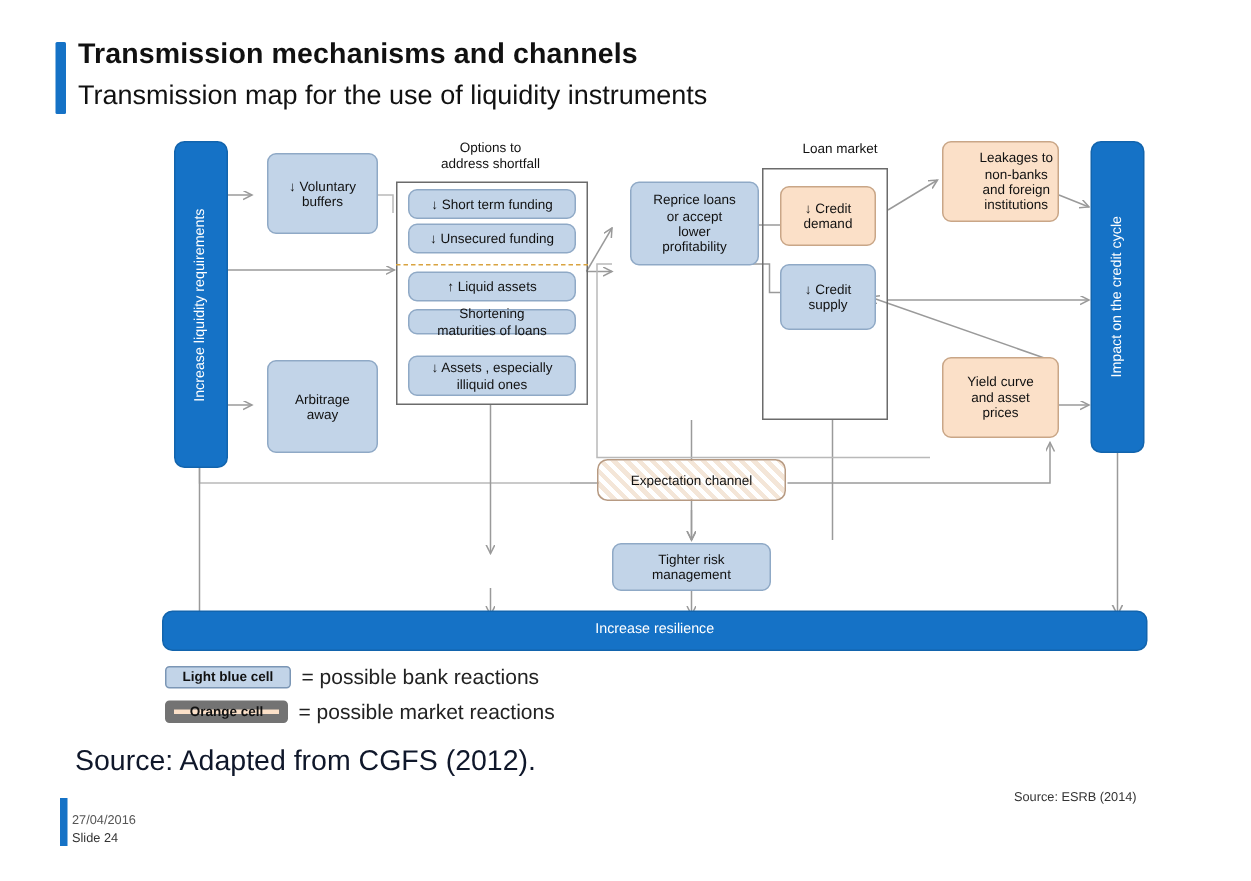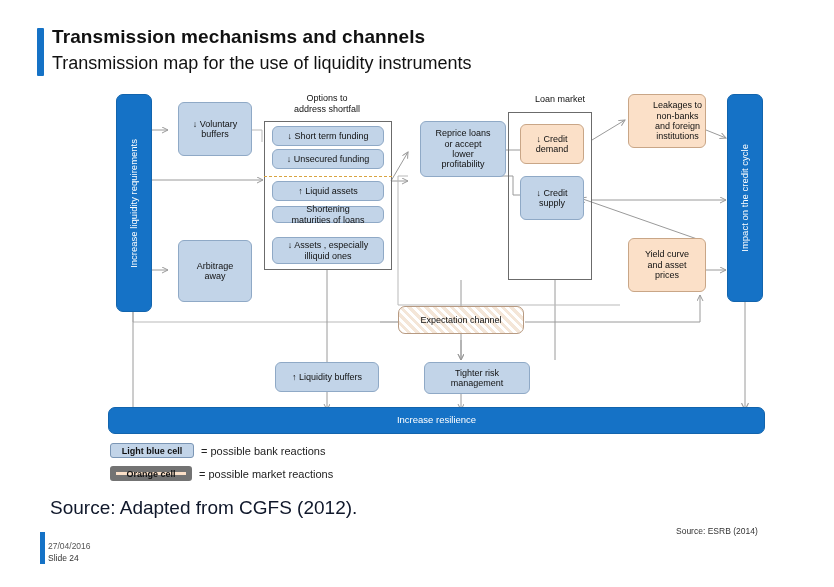--- a/index.html
+++ b/index.html
@@ -38,21 +38,21 @@
     border:1px solid #b79a82;border-radius:7px;font-size:9px;color:#111;}
   .dash-div{position:absolute;border-top:1px dashed #d9a441;}
 
   
   #legend{position:absolute;left:0;top:438px;width:834px;height:48px;font-size:9px;}
   .legend-row{position:absolute;display:flex;align-items:center;gap:7px;}
   .legend-chip{box-sizing:border-box;display:flex;align-items:center;
     justify-content:center;height:15px;font-size:9px;border-radius:3px;color:#111;font-weight:bold;}
   .chip-blue{width:84px;background:#c2d4e8;border:1px solid #7b96b5;}
   .chip-orange{width:82px;background:#fbe0c8;border:6px solid #737373;}
-  .legend-text{color:#222;font-size:11px;white-space:nowrap;}
+  .legend-text{color:#222;font-size:14px;white-space:nowrap;}
 
   
   #source-note{position:absolute;left:50px;top:497px;font-size:19px;color:#0f172a;}
   #esrb-note{position:absolute;left:676px;top:526px;font-size:8.5px;color:#333;}
   #foot-accent{position:absolute;left:40px;top:532px;width:5px;height:32px;
     background:#1572c6;}
   #foot-date{position:absolute;left:48px;top:541px;font-size:8.5px;color:#555;}
   #foot-slide{position:absolute;left:48px;top:553px;font-size:8.5px;color:#333;}
 </style>
 </head>
@@ -167,22 +167,21 @@
 non-banks
 and foreign
 institutions</div>
 
   <div class="node orange-cell" style="left:628px;top:158px;width:78px;height:54px;white-space:pre;">Yield curve
 and asset
 prices</div>
 
   <div class="node hatch" style="left:398px;top:226px;width:126px;height:28px;">Expectation channel</div>
 
-  <div class="node blue-cell" style="left:275px;top:282px;width:104px;height:30px;">↑ Liquidity buffers</div>
-  <div class="node blue-cell" style="left:424px;top:282px;width:106px;height:32px;white-space:pre;">Tighter risk
+  <div class="node blue-cell" style="left:408px;top:282px;width:106px;height:32px;white-space:pre;">Tighter risk
 management</div>
 
   <div class="node bigbar" style="left:108px;top:327px;width:657px;height:27px;">Increase resilience</div>
 </div>
 
 <div id="legend">
   <div class="legend-row" style="left:110px;top:5px;">
     <span class="legend-chip chip-blue">Light blue cell</span>
     <span class="legend-text">= possible bank reactions</span>
   </div>

